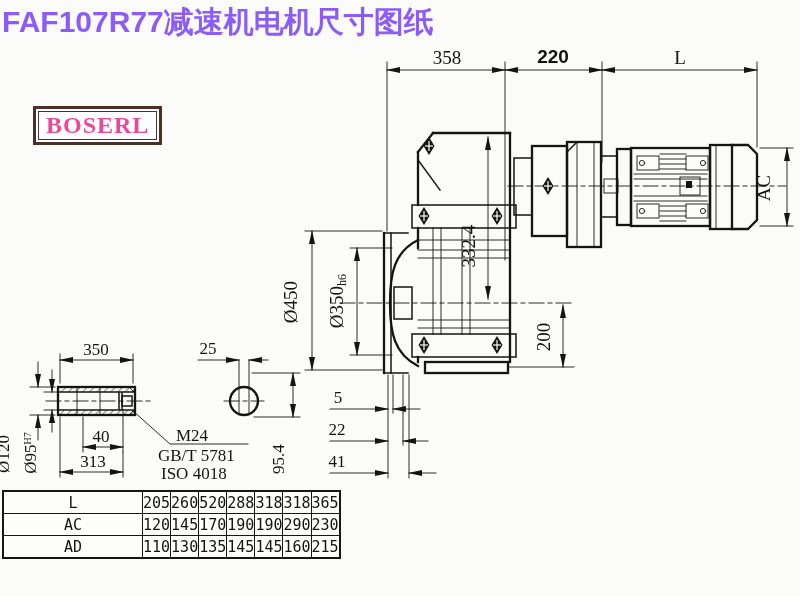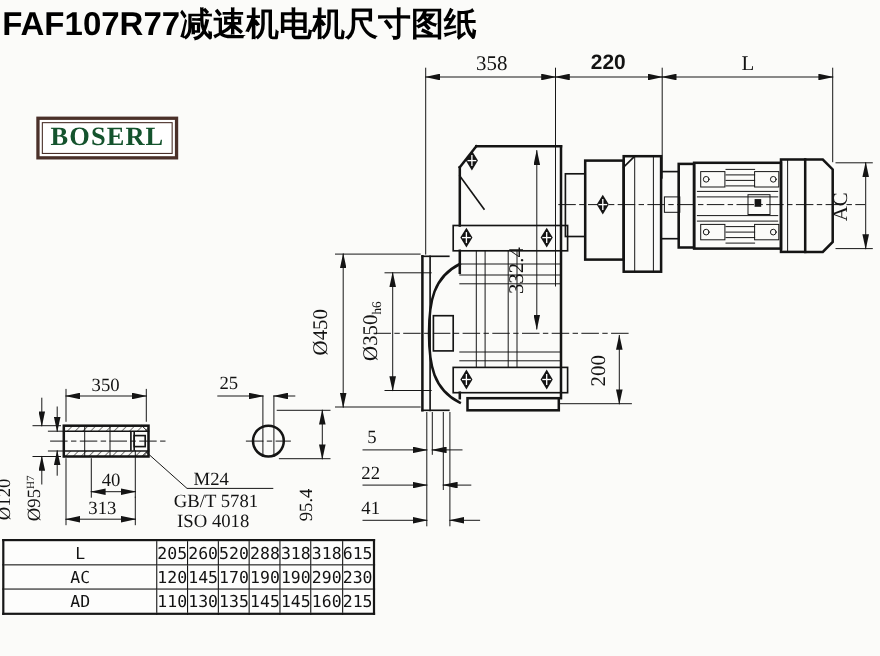--- a/index.html
+++ b/index.html
@@ -1,23 +1,23 @@
 <!DOCTYPE html>
 <html><head>
 <meta charset="utf-8">
 <style>
   html,body{margin:0;padding:0;}
   body{width:800px;height:596px;position:relative;background:#fbfbf9;overflow:hidden;
        font-family:"Liberation Sans",sans-serif;}
   .title{position:absolute;left:2px;top:2px;z-index:3;font-size:30px;font-weight:bold;
-         color:#000000;letter-spacing:0px;white-space:nowrap;}
+         color:#8b5cf6;letter-spacing:0px;white-space:nowrap;}
   .logo{position:absolute;left:33px;top:106px;z-index:3;border:3px solid #4a3029;background:#fff;padding:2px;}
   .logo-inner{border:1px solid #4a3029;padding:0px 7px 1px 7px;
               font-family:"Liberation Serif",serif;font-weight:bold;font-size:24px;
-              color:#14532d;letter-spacing:1px;line-height:1.1;}
+              color:#ec4899;letter-spacing:1px;line-height:1.1;}
   svg.drawing{position:absolute;left:0;top:0;z-index:1;}
   svg.drawing *{vector-effect:none;}
   .ln{stroke:#141414;fill:none;stroke-width:1.5;stroke-linecap:square;}
   .t2{stroke-width:2.3;}
   .th{stroke-width:0.9;}
   .cl{stroke-width:0.9;stroke-dasharray:15 4 4 4;}
   text.dim{font-family:"Liberation Serif",serif;font-size:19px;fill:#131313;stroke:none;}
   text.dims{font-family:"Liberation Serif",serif;font-size:17px;fill:#131313;stroke:none;}
   text.dimb{font-family:"Liberation Sans",sans-serif;font-weight:bold;font-size:19px;fill:#131313;stroke:none;}
   table.sizes{position:absolute;left:2px;top:490px;z-index:3;border-collapse:collapse;
@@ -265,21 +265,21 @@
 <table class="sizes">
   <tbody>
     <tr>
       <td class="c0">L</td>
       <td>205</td>
       <td>260</td>
       <td>520</td>
       <td>288</td>
       <td>318</td>
       <td>318</td>
-      <td>615</td>
+      <td>365</td>
     </tr>
     <tr>
       <td class="c0">AC</td>
       <td>120</td>
       <td>145</td>
       <td>170</td>
       <td>190</td>
       <td>190</td>
       <td>290</td>
       <td>230</td>

